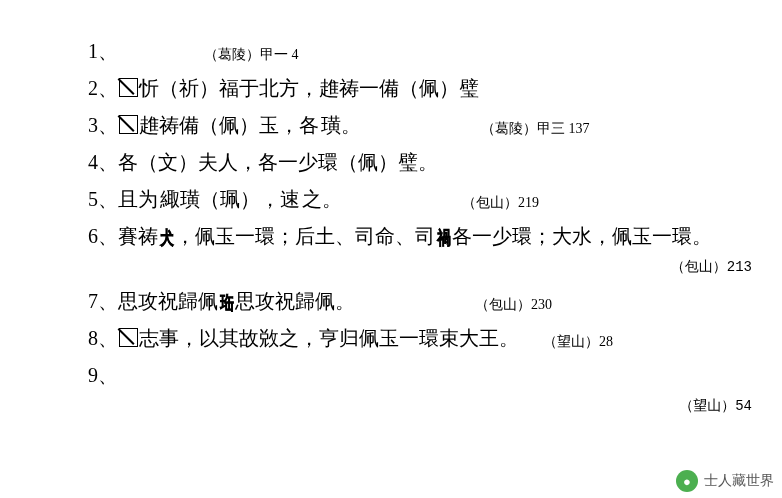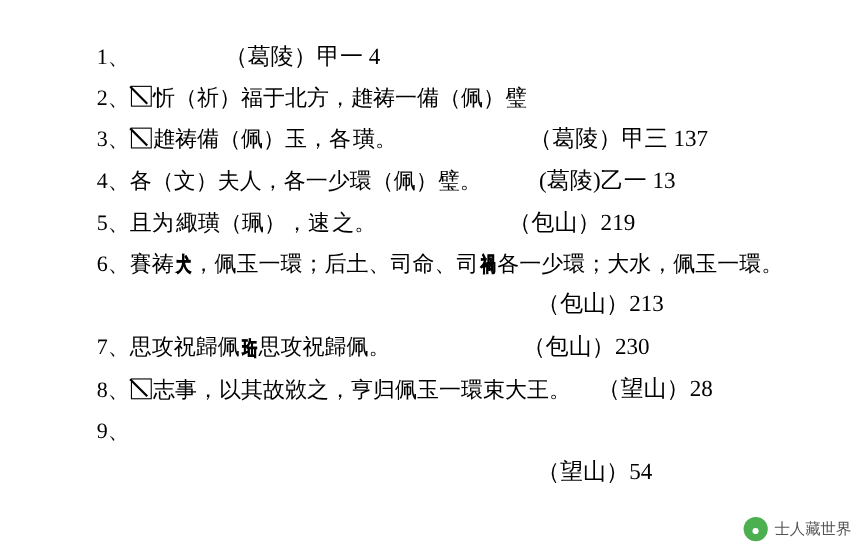--- a/index.html
+++ b/index.html
@@ -27,35 +27,36 @@
     align-items: flex-end;
     font-size: 20px;
     line-height: 1.1;
     margin-bottom: 15px;
     white-space: nowrap;
   }
   .body-text {
     letter-spacing: 0px;
   }
   .src {
-    font-size: 21px;
+    font-size: 14px;
   }
   
   .gap-sm { width: 24px; }
   .gap-md { width: 52px; }
   .gap-lg { width: 86px; }
   .gap-xl { width: 120px; }
 
   .cont {
     display: flex;
-    justify-content: flex-start;
+    justify-content: flex-end;
     padding-left: 400px;
     font-size: 19px;
     margin-top: -4px;
     margin-bottom: 14px;
+    font-family: Liberation Mono, monospace;
   }
 
   
   .box {
     display: inline-block;
     width: 17px;
     height: 17px;
     border: 1.6px solid #000;
     position: relative;
     margin: 0 1px;
@@ -136,21 +137,20 @@
     <span class="body-text">3、</span>
     <span class="body-text"><span class="box"></span><span>趡祷備（佩）玉，各</span><span class="rare heavy">𤿺</span><span>璜。</span></span>
     <span class="gap-xl"></span>
     <span class="src">（葛陵）甲三 137</span>
   </div>
 
   <div class="line">
     <span class="body-text">4、</span>
     <span class="body-text">各（文）夫人，各一少環（佩）璧。</span>
     <span class="gap-md"></span>
-    <span class="src">(葛陵)乙一 13</span>
   </div>
 
   <div class="line">
     <span class="body-text">5、</span>
     <span class="body-text"><span>且为</span><span class="rare heavy">𢘅</span><span>緅璜（珮），速</span><span class="rare heavy">𢘅</span><span>之。</span></span>
     <span class="gap-xl"></span>
     <span class="src">（包山）219</span>
   </div>
 
   <div class="line">

